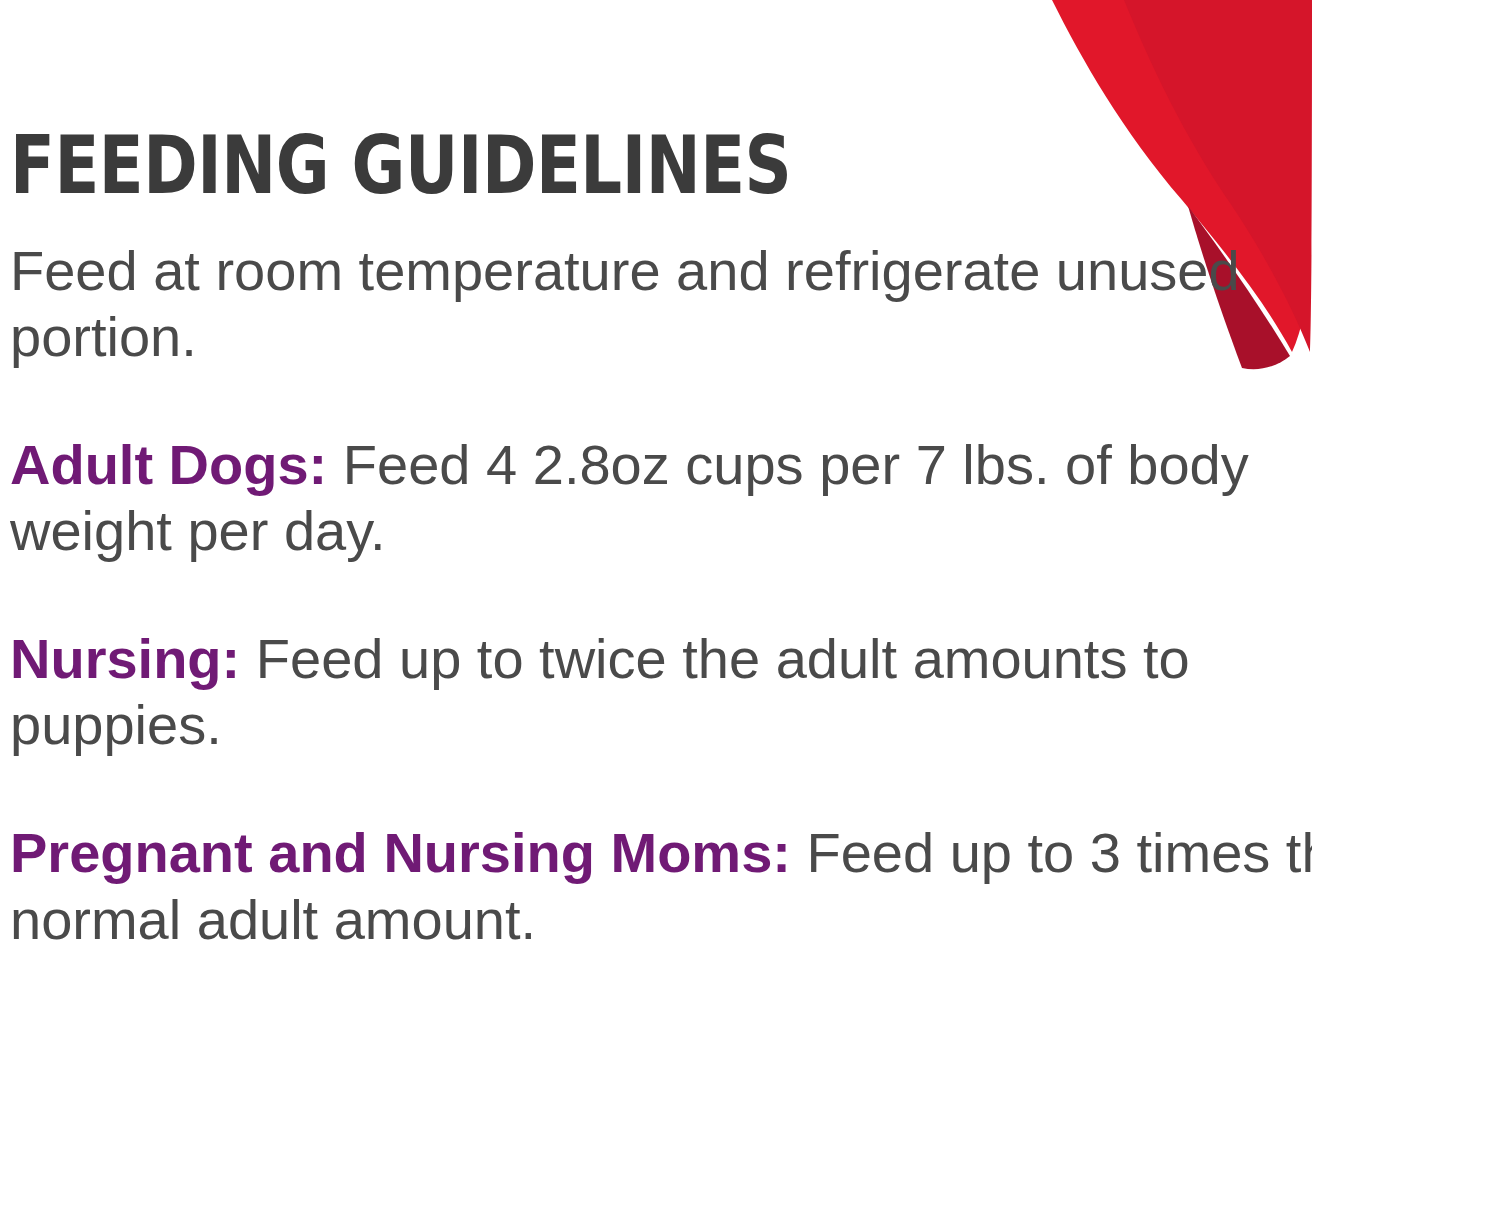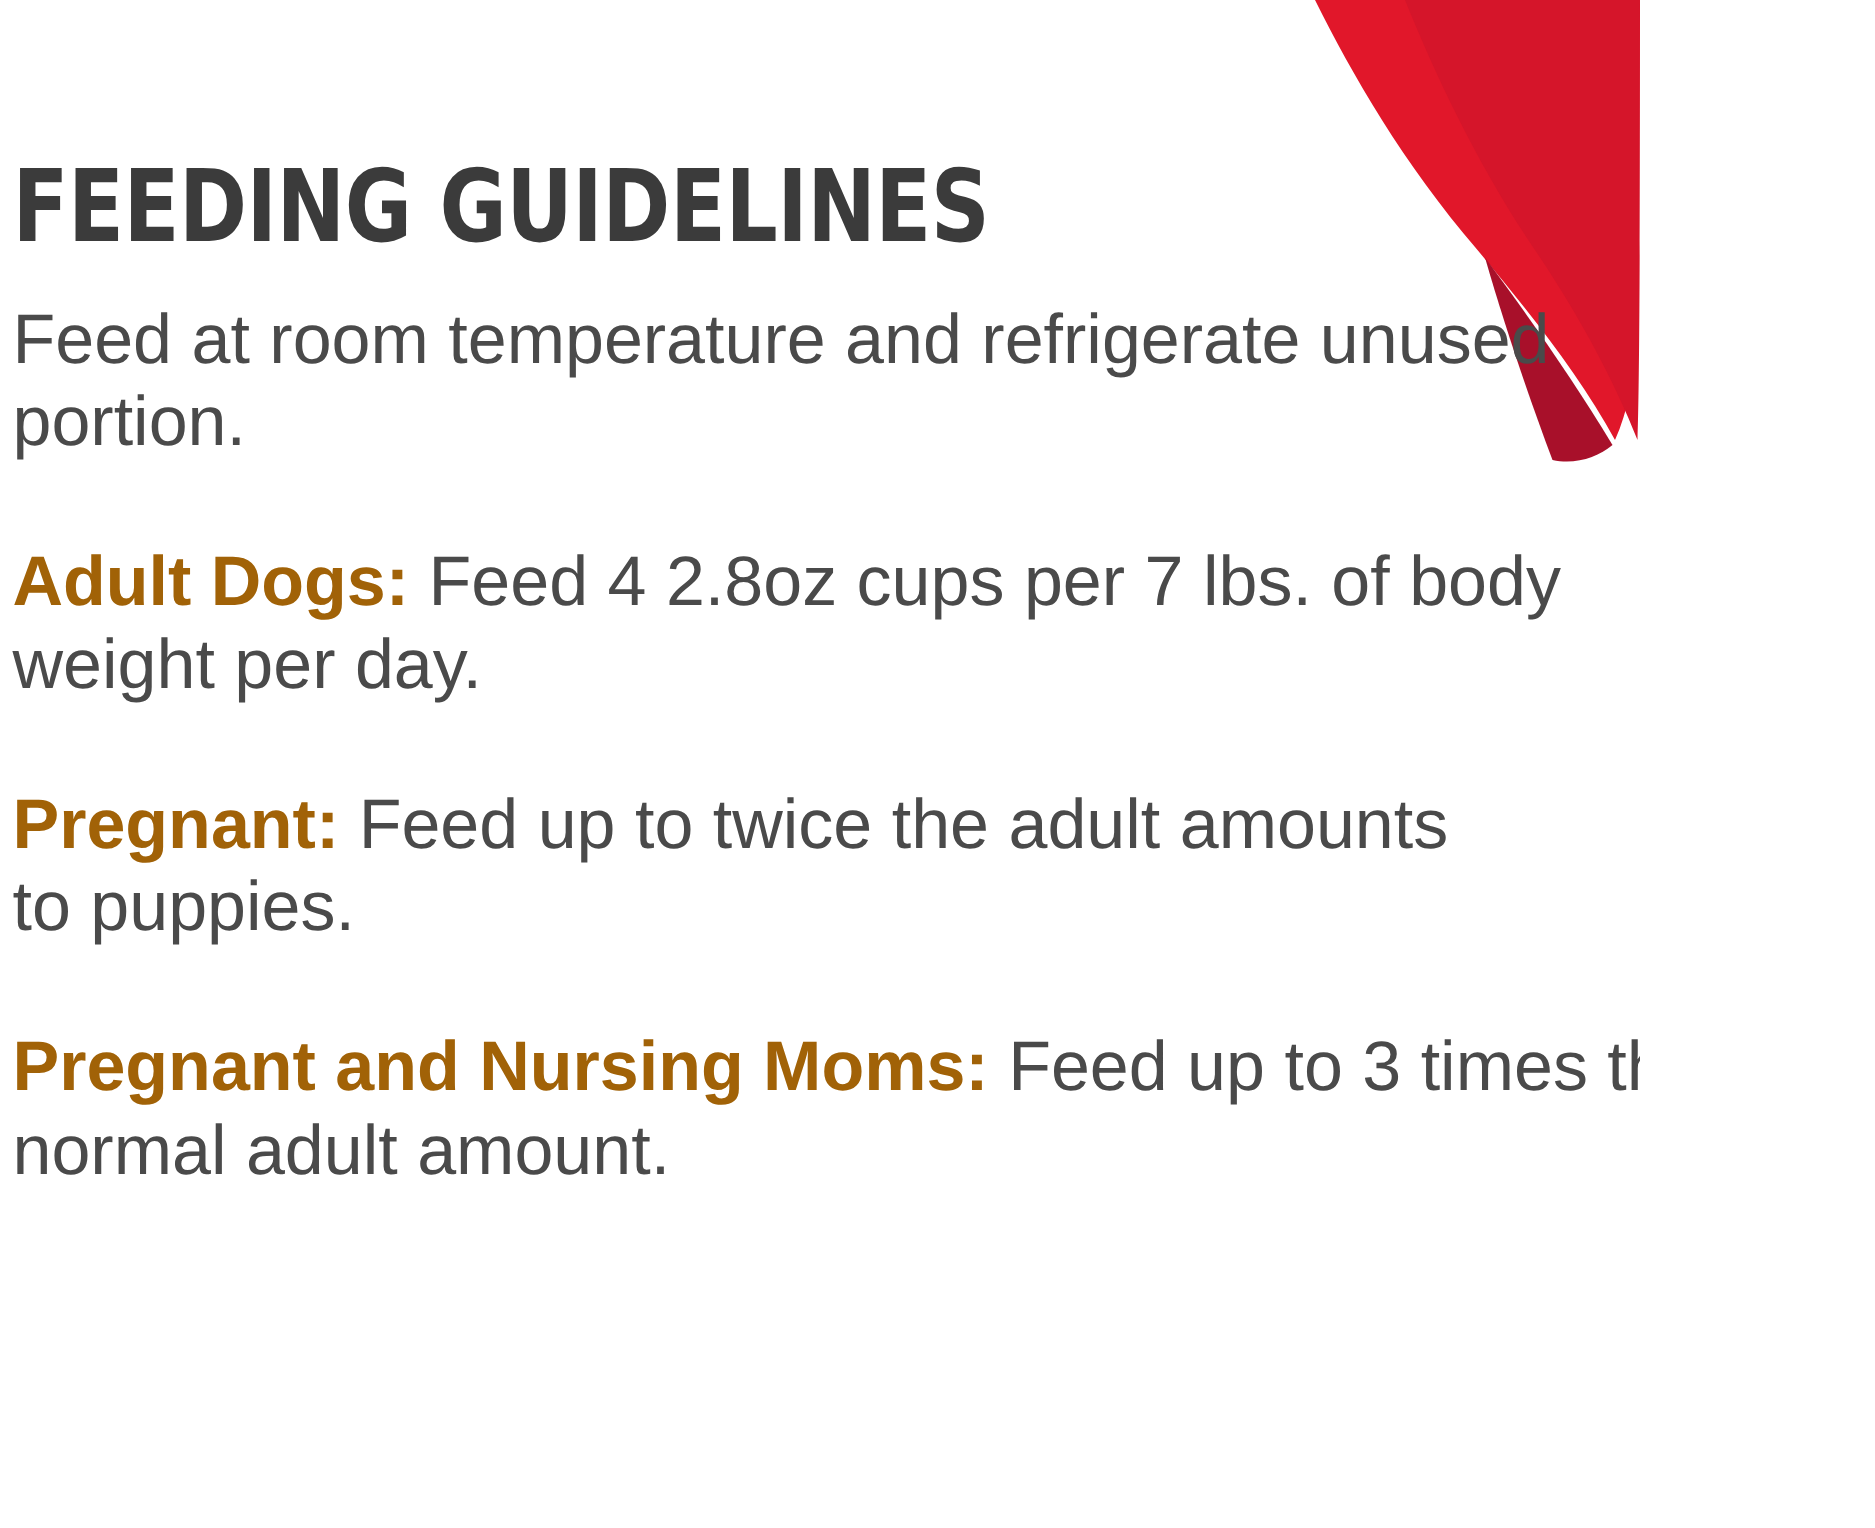--- a/index.html
+++ b/index.html
@@ -62,21 +62,21 @@
     margin: 0 0 62px 0;
     max-width: 1400px;
   }
 
   .para:last-child {
     margin-bottom: 0;
   }
 
   .para b {
     font-weight: bold;
-    color: #a16207;
+    color: #701a75;
   }
 
   .p-intro { max-width: 1360px; }
   .p-adult { max-width: 1410px; }
   .p-puppies { max-width: 1180px; }
   .p-moms { max-width: 1420px; }
 </style>
 </head>
 <body>
 
@@ -95,21 +95,21 @@
     <p class="para p-intro">
       <span>Feed at room temperature and refrigerate unused portion.</span>
     </p>
 
     <p class="para p-adult">
       <b>Adult Dogs:</b>
       <span>Feed 4 2.8oz cups per 7 lbs. of body weight per day.</span>
     </p>
 
     <p class="para p-puppies">
-      <b>Pregnant:</b>
+      <b>Nursing:</b>
       <span>Feed up to twice the adult amounts to puppies.</span>
     </p>
 
     <p class="para p-moms">
       <b>Pregnant and Nursing Moms:</b>
       <span>Feed up to 3 times the normal adult amount.</span>
     </p>
 
   </div>
 </div>

